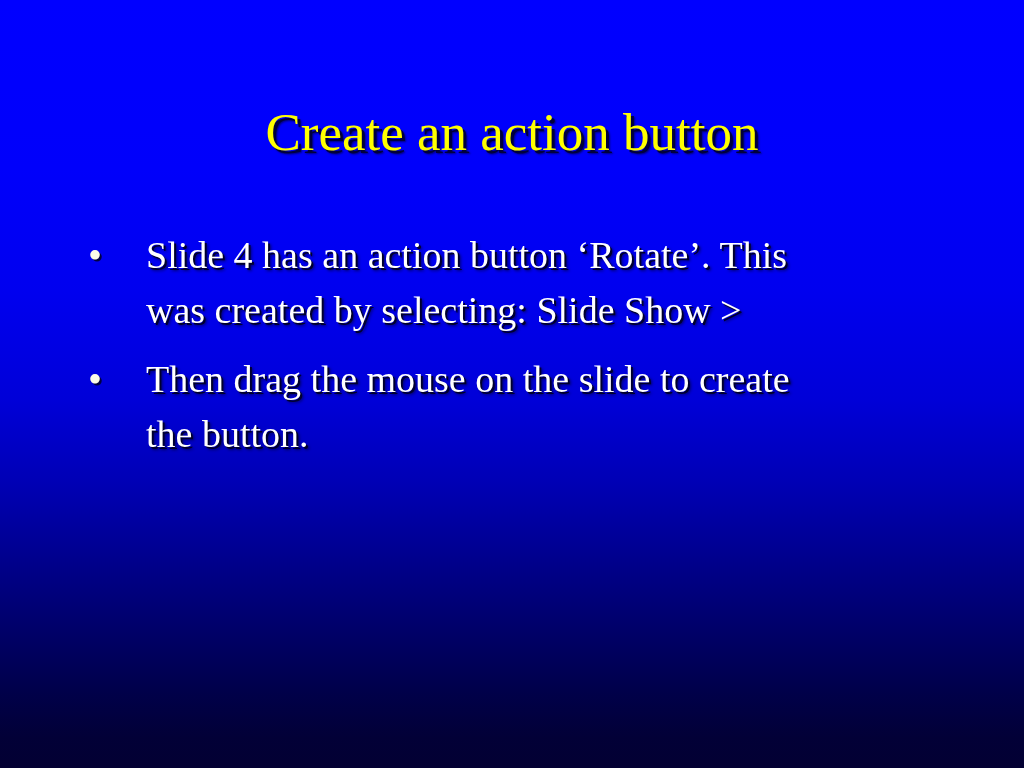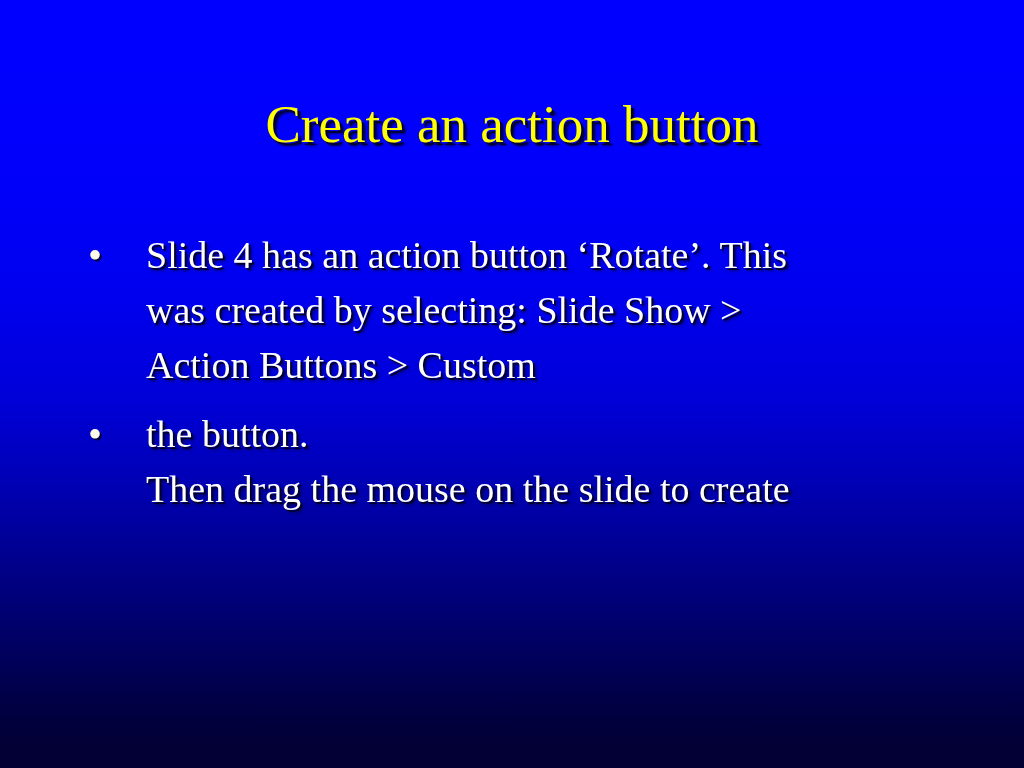--- a/index.html
+++ b/index.html
@@ -26,21 +26,21 @@
       #020037 96%,
       #030033 100%
     );
     font-family: "Liberation Serif", "DejaVu Serif", serif;
   }
 
   
   #title-block {
     position: absolute;
     left: 0;
-    top: 96px;
+    top: 104px;
     width: 1024px;
     text-align: center;
   }
   #slide-title {
     display: inline-block;
     color: #ffff00;
     font-size: 53px;
     line-height: 1.08;
     letter-spacing: 0px;
     white-space: nowrap;
@@ -99,26 +99,25 @@
     <div id="slide-title">Create an action button</div>
   </div>
 
   <div id="body-block">
 
     <div class="bullet-row">
       <div class="bullet-marker">•</div>
       <div class="bullet-text">
         <span class="ln">Slide 4 has an action button ‘Rotate’. This</span>
         <span class="ln">was created by selecting: Slide Show &gt;</span>
-        <span class="ln">Action Buttons &gt; Custom</span>
       </div>
     </div>
 
     <div class="bullet-row">
       <div class="bullet-marker">•</div>
       <div class="bullet-text">
+        <span class="ln">Then drag the mouse on the slide to create</span>
         <span class="ln">the button.</span>
-        <span class="ln">Then drag the mouse on the slide to create</span>
       </div>
     </div>
 
   </div>
 </div>
 
 </body></html>

